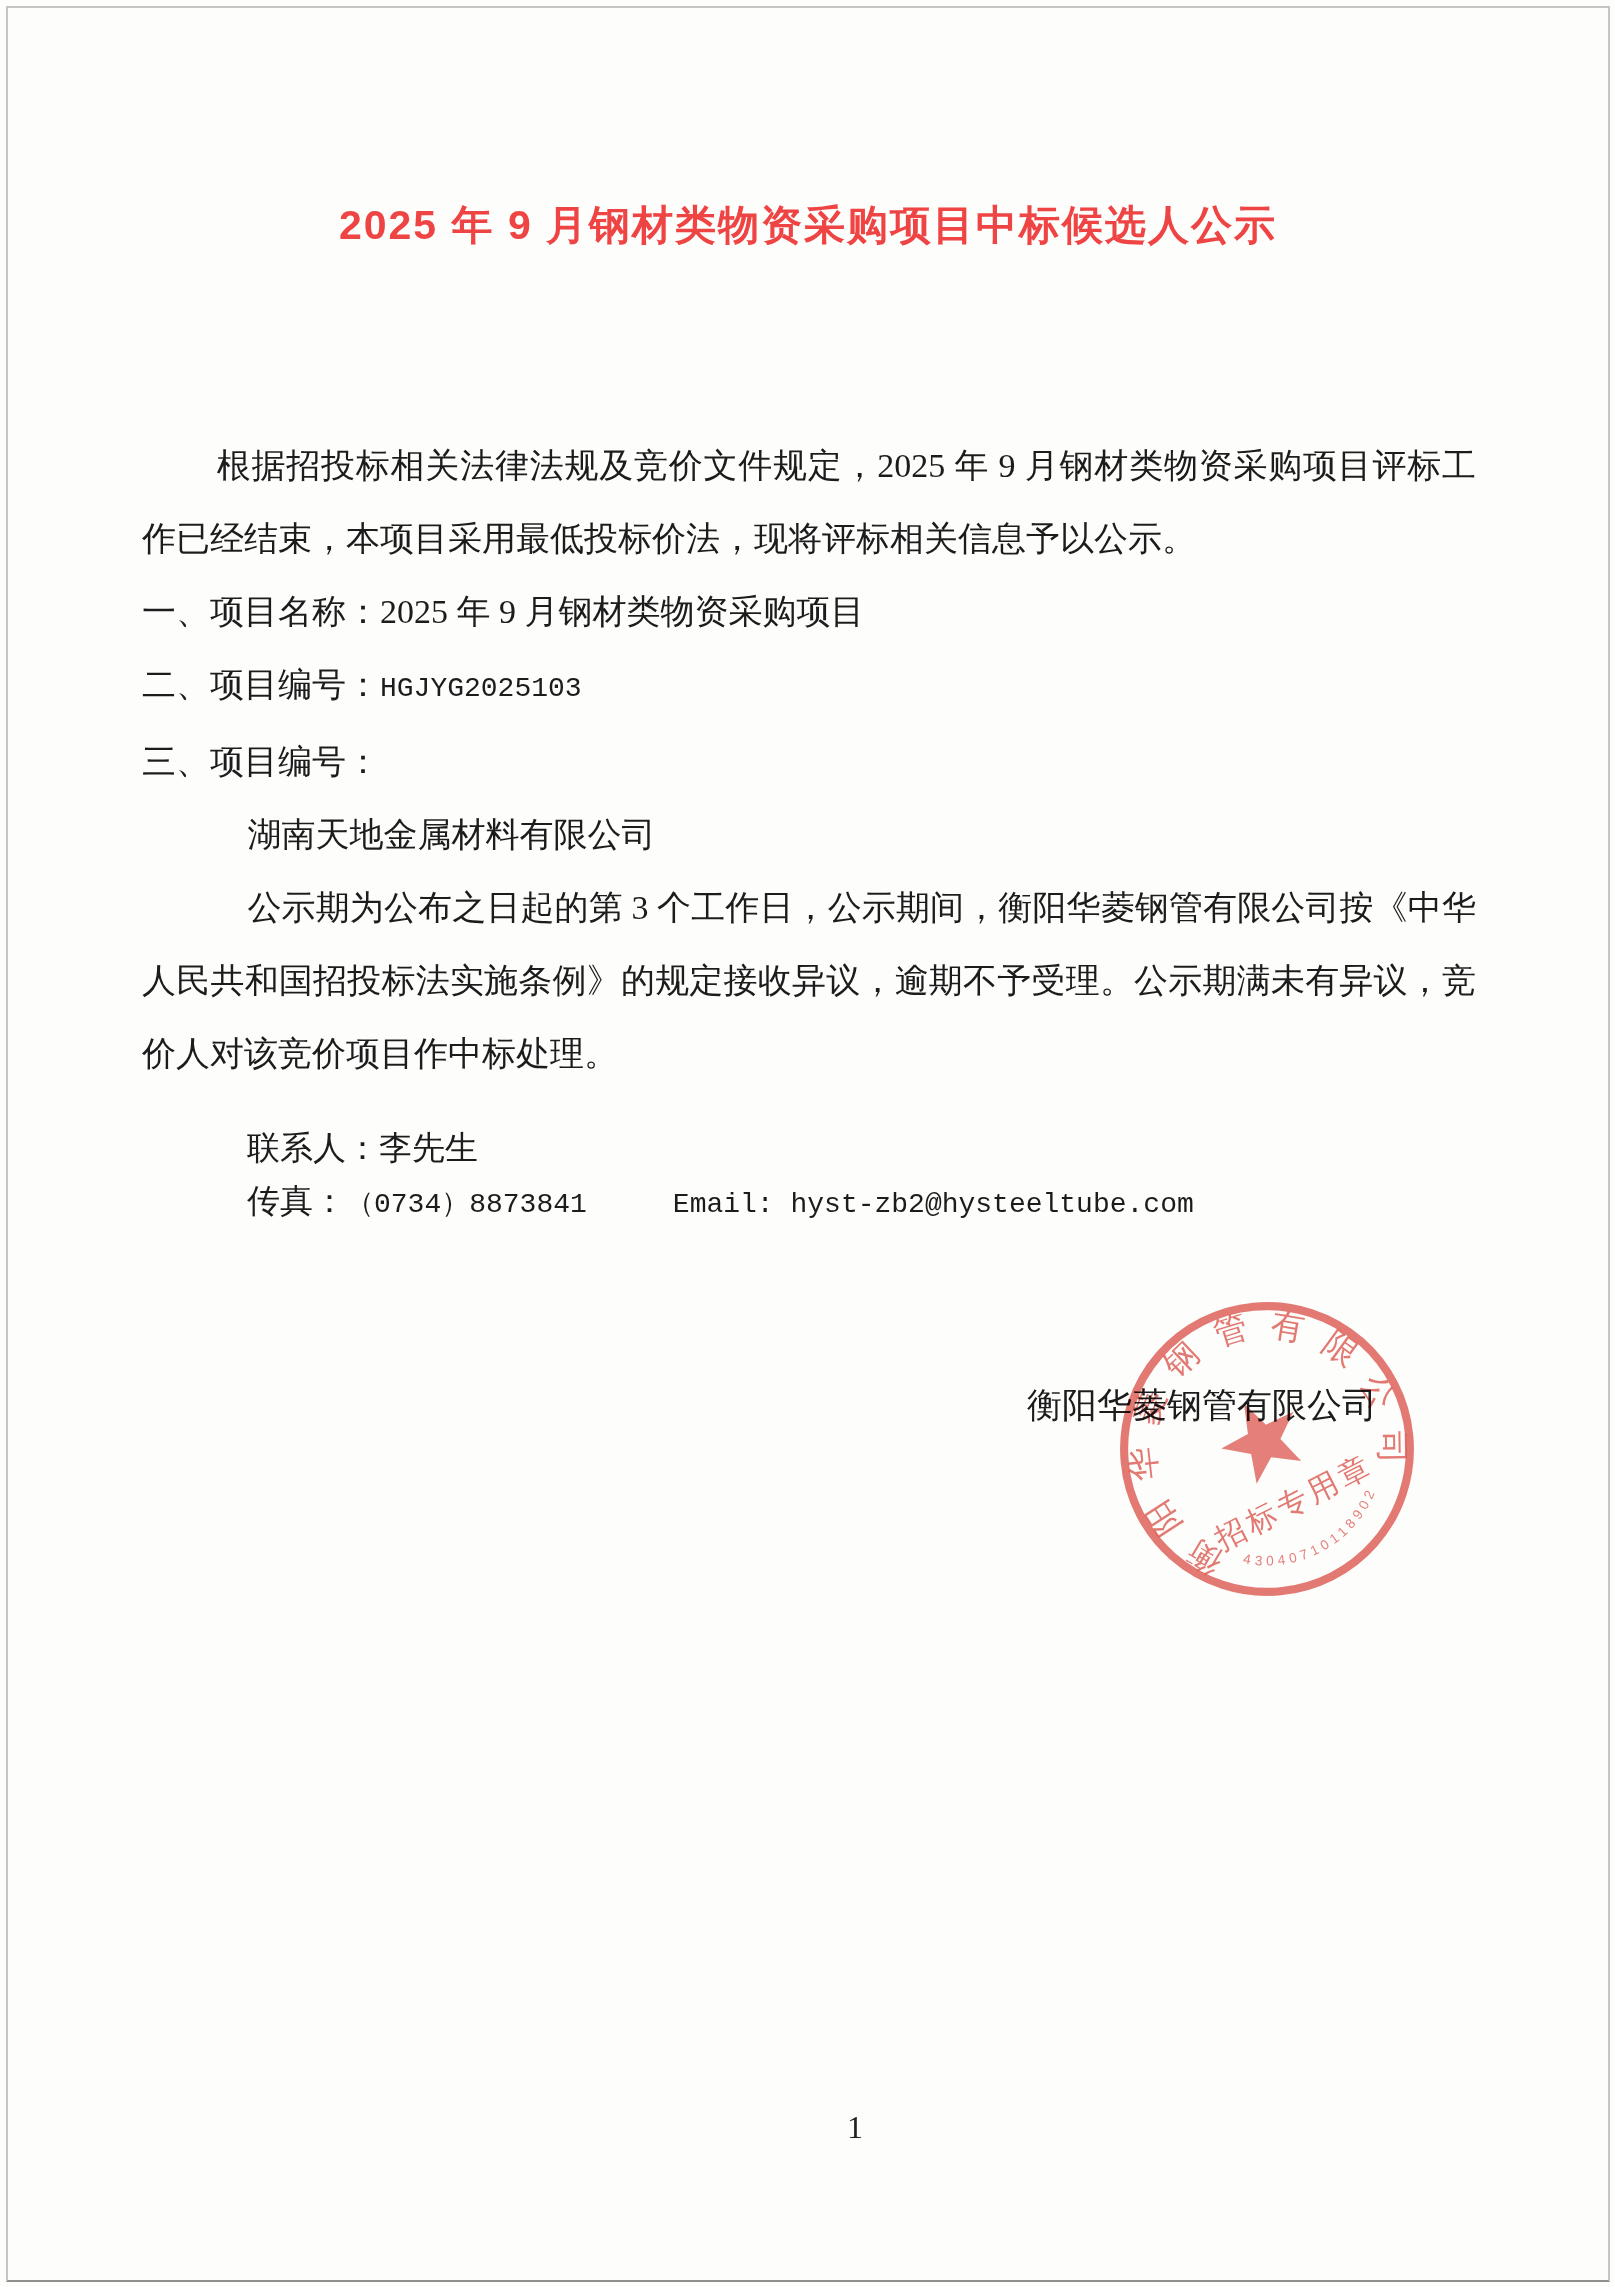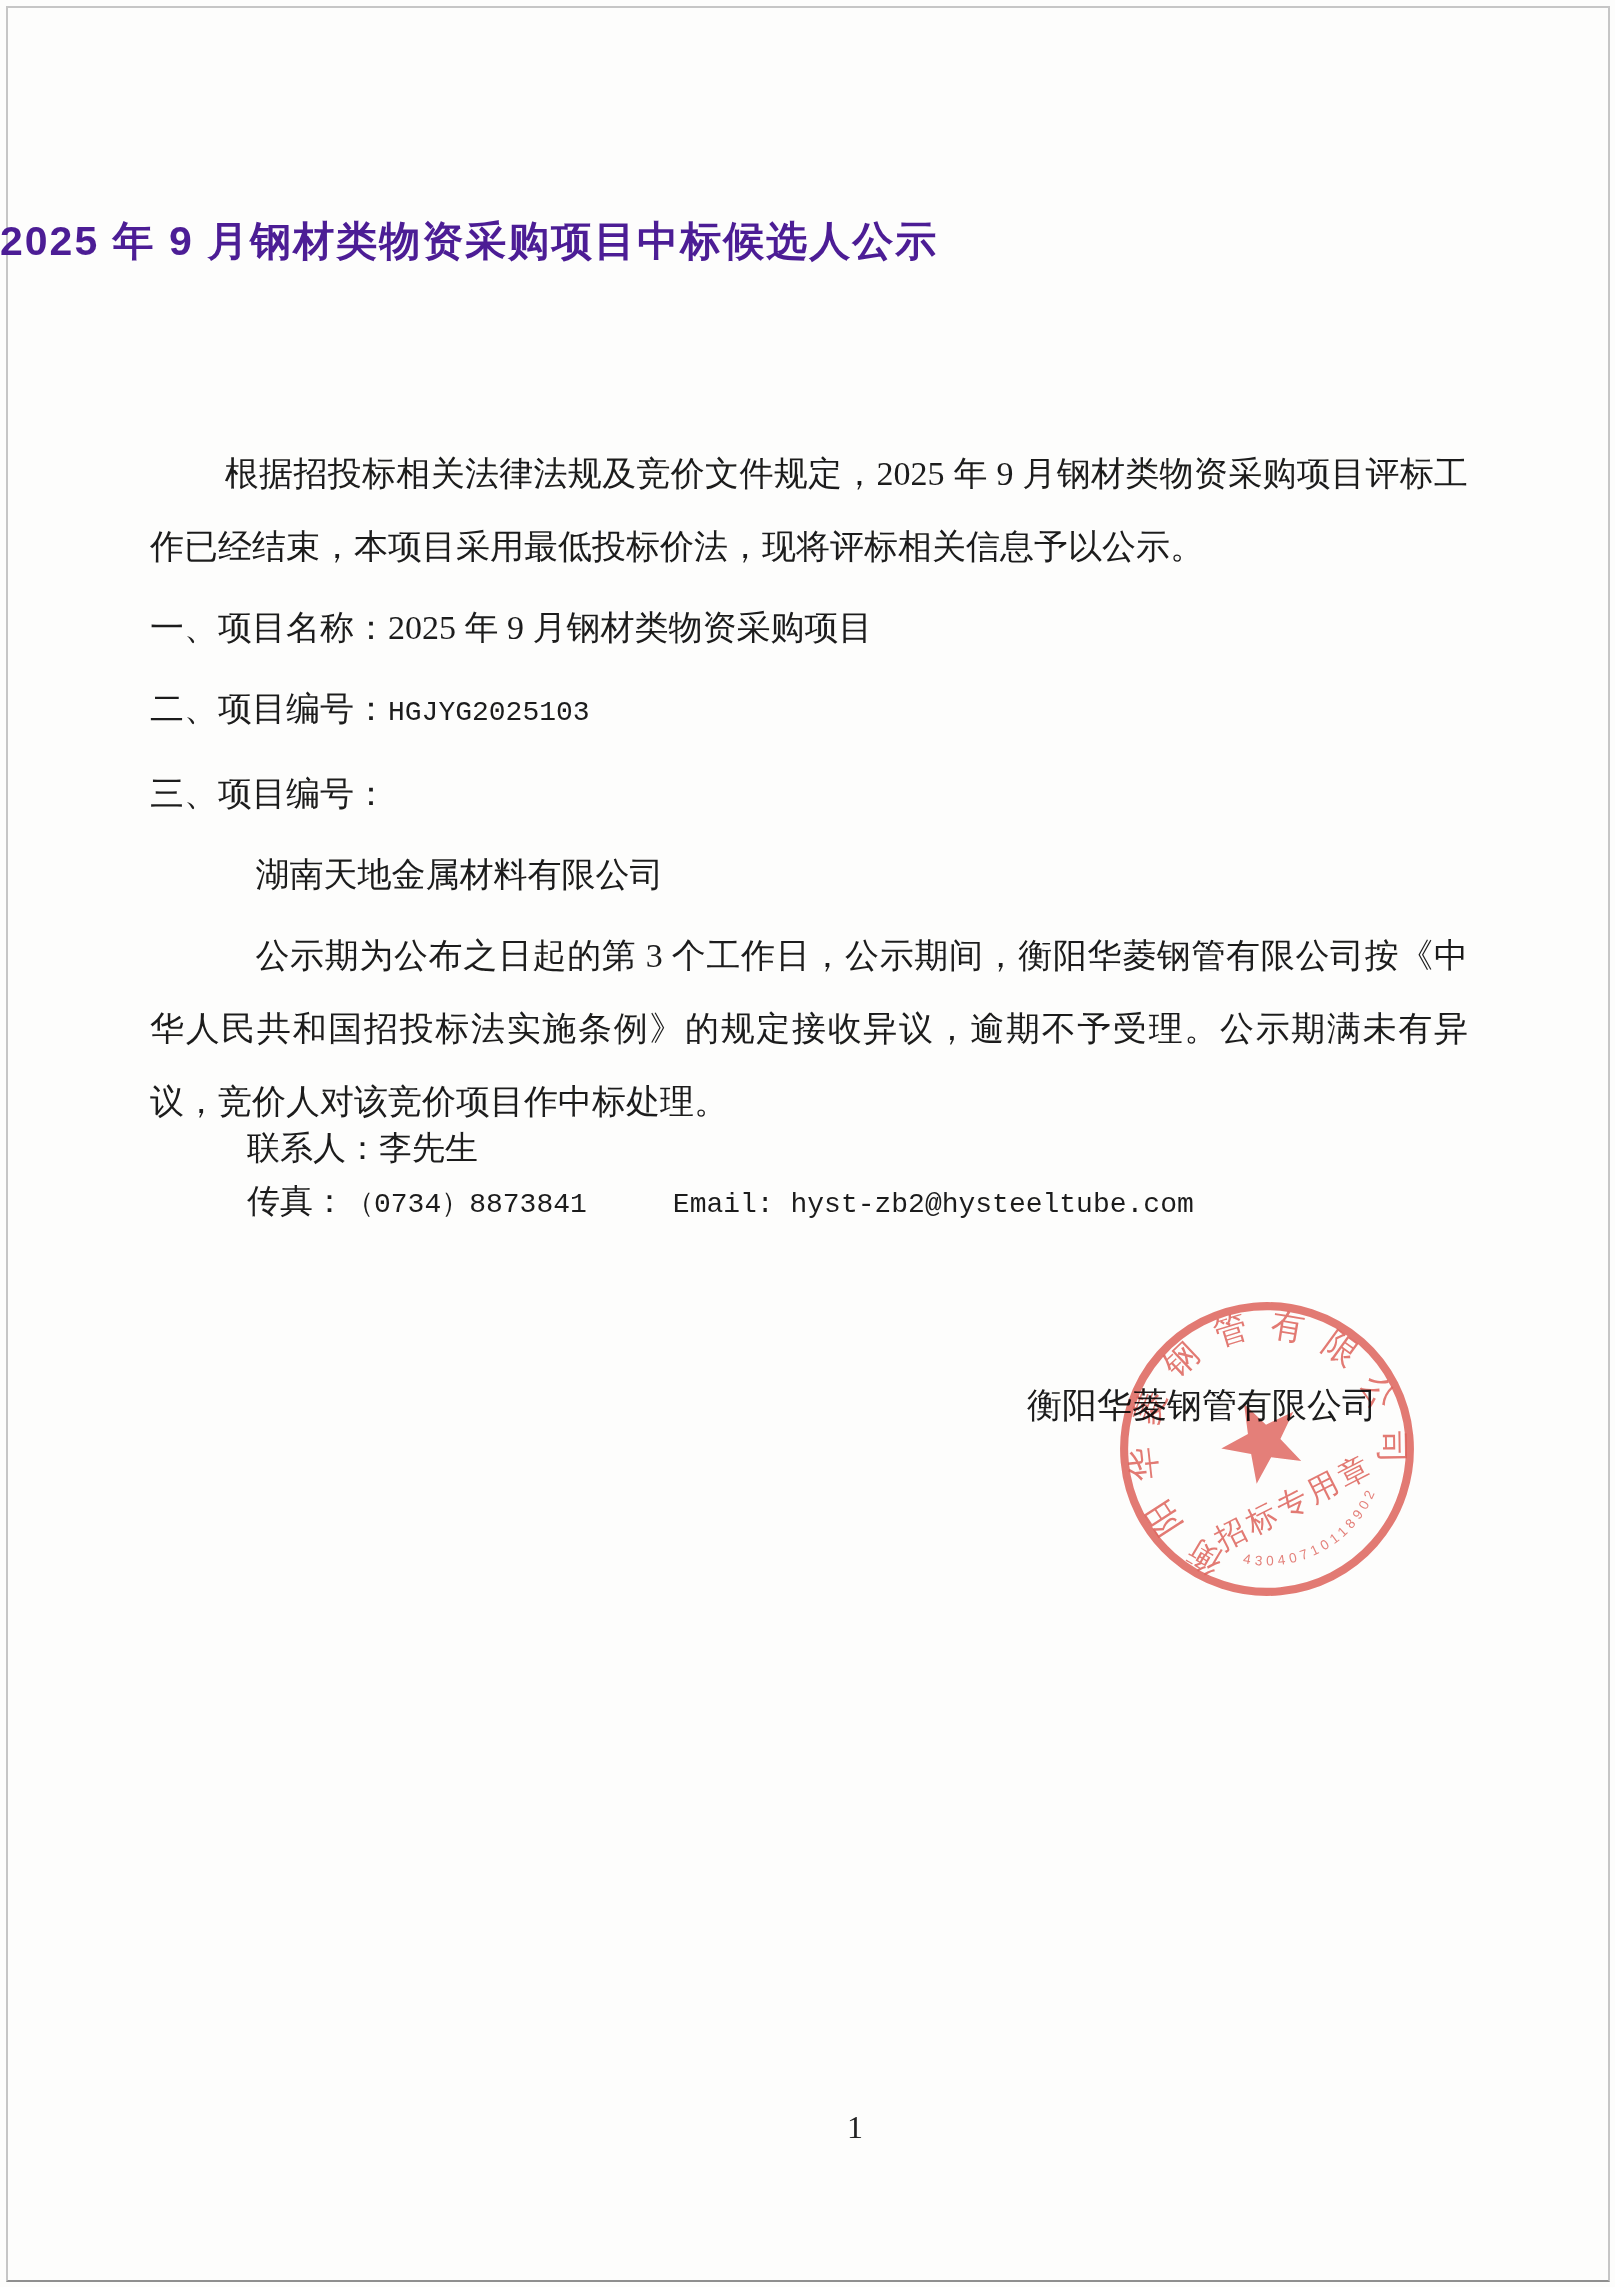--- a/index.html
+++ b/index.html
@@ -12,34 +12,33 @@
     overflow:hidden;
   }
   .scan-border {
     position:absolute; inset:5.9px;
     border:2px solid #c6c6c6;
     border-bottom:2.9px solid #8f8f8f;
     pointer-events:none;
   }
   .doc-title {
     position:absolute; top:198px; left:0; width:100%;
-    text-align:left;
+    text-align:center;
     font-family:"Liberation Sans", sans-serif;
     font-weight:700;
     font-size:41px;
     letter-spacing:2px;
-    color:#4c1d95;
-    margin-top:16px;
+    color:#ef4444;
   }
   .body-text {
     position:absolute; left:142px; top:429px; width:1334px;
     font-size:34px; line-height:73px;
     text-align:justify;
   }
-  .body-text p { margin:8px; }
+  .body-text p { margin:0; }
   .indent-2 { text-indent:2.2em; }
   .indent-3 { text-indent:3.1em;font-family:Liberation Serif, serif; }
   .mono { font-family:"Liberation Mono", monospace; font-size:28px; }
   .contact {
     position:absolute; left:247px; top:1122px;
     font-size:33px; line-height:53px;
     white-space:nowrap;
   }
   .contact .email-group { margin-left:86px; }
   .signature {

